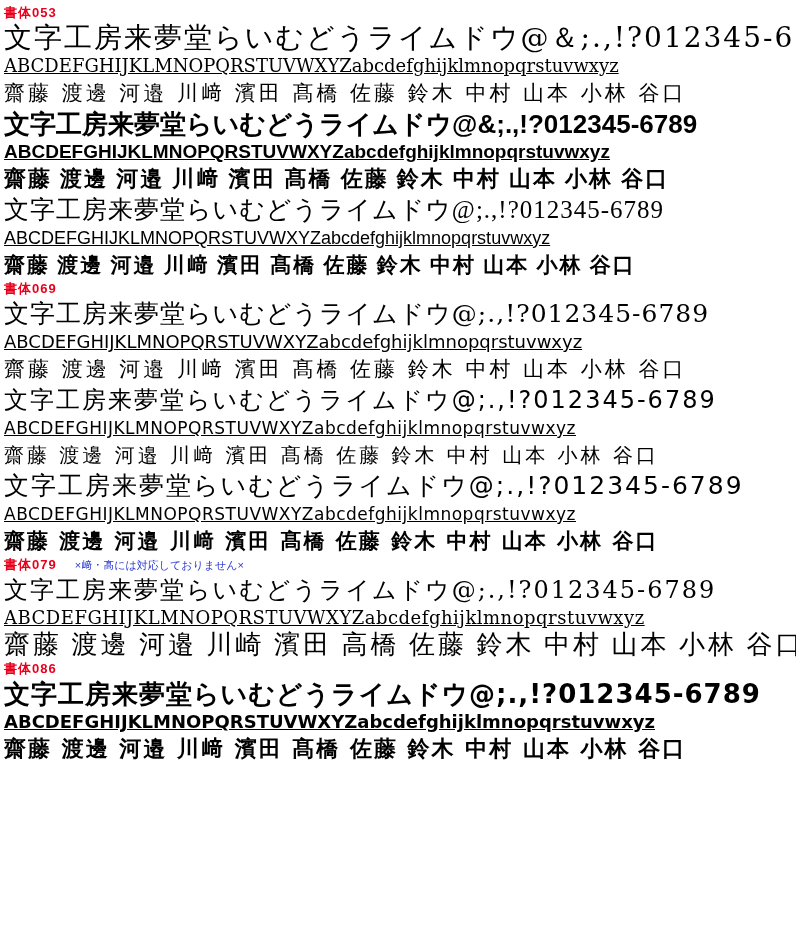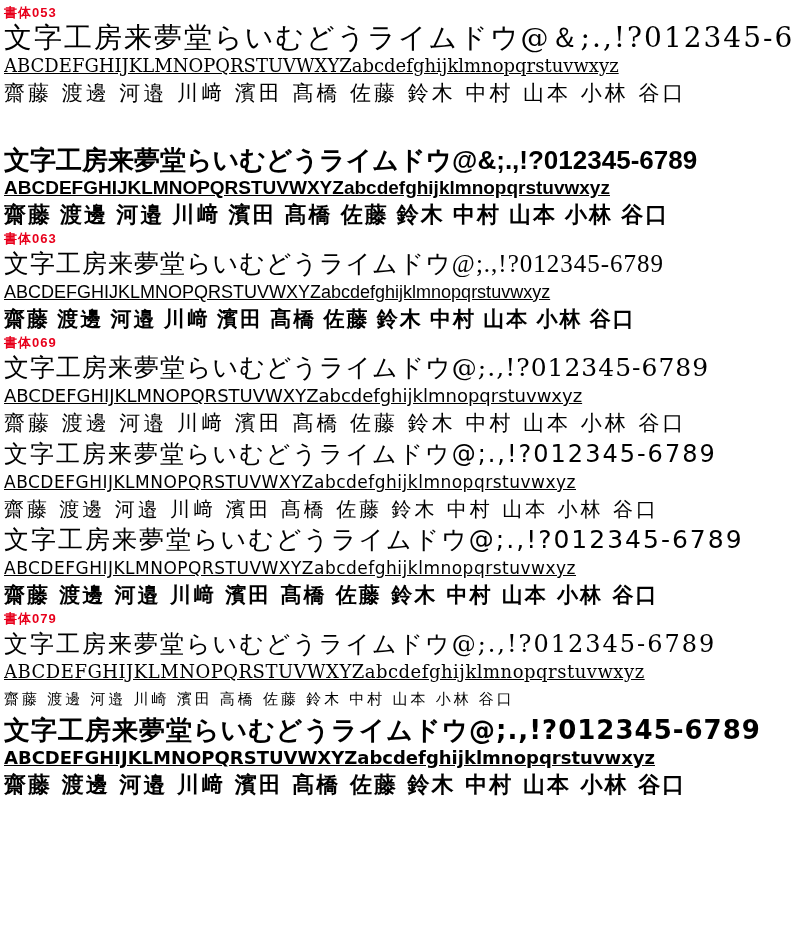--- a/index.html
+++ b/index.html
@@ -68,21 +68,21 @@
     font-size: 22px;
     line-height: 30px;
     letter-spacing: 1px;
   }
 
   
   .v053 .line-jp   { font-family: "DejaVu Serif", serif; font-weight: 400; letter-spacing: 2px; font-size: 28px; }
   .v053 .line-latin{ font-family: "DejaVu Serif", serif; font-weight: 400; font-size: 18px; }
   .v053 .line-names{ font-family: "DejaVu Serif", serif; font-weight: 400; letter-spacing: 3px; font-size: 21px; }
 
-  .v058 .line-jp   { font-family: "Liberation Sans", sans-serif; font-weight: bold; font-size: 26px; letter-spacing: 0px; margin-top: 36px; }
+  .v058 .line-jp   { font-family: "Liberation Sans", sans-serif; font-weight: bold; font-size: 26px; letter-spacing: 0px; }
   .v058 .line-latin{ font-family: "Liberation Sans", sans-serif; font-weight: bold; font-size: 19px; }
   .v058 .line-names{ font-family: "Liberation Sans", sans-serif; font-weight: bold; font-size: 22px; letter-spacing: 2px; }
 
   .v063 .line-jp   { font-family: "Liberation Serif", serif; font-weight: 400; font-size: 25px; letter-spacing: 1px; }
   .v063 .line-latin{ font-family: "Liberation Sans", sans-serif; font-weight: 400; font-size: 18px; }
   .v063 .line-names{ font-family: "Liberation Serif", serif; font-weight: bold; font-size: 21px; letter-spacing: 2px; }
 
   .v069 .line-jp   { font-family: "DejaVu Serif", serif; font-weight: 400; font-size: 25px; letter-spacing: 1px; }
   .v069 .line-latin{ font-family: "DejaVu Sans", sans-serif; font-weight: 400; font-size: 18px; }
   .v069 .line-names{ font-family: "DejaVu Serif", serif; font-weight: 400; font-size: 21px; letter-spacing: 3px; }
@@ -90,21 +90,21 @@
   .v075 .line-jp   { font-family: "DejaVu Sans", sans-serif; font-weight: 400; font-size: 24px; letter-spacing: 2px; }
   .v075 .line-latin{ font-family: "DejaVu Sans", sans-serif; font-weight: 400; font-size: 17px; letter-spacing: 0.5px; }
   .v075 .line-names{ font-family: "DejaVu Sans", sans-serif; font-weight: 400; font-size: 20px; letter-spacing: 3px; }
 
   .v076 .line-jp   { font-family: "DejaVu Sans", sans-serif; font-weight: 400; font-size: 25px; letter-spacing: 2px; }
   .v076 .line-latin{ font-family: "DejaVu Sans", sans-serif; font-weight: 400; font-size: 17px; letter-spacing: 0.5px; }
   .v076 .line-names{ font-family: "DejaVu Sans", sans-serif; font-weight: bold; font-size: 21px; letter-spacing: 2px; }
 
   .v079 .line-jp   { font-family: "DejaVu Serif", serif; font-weight: 400; font-size: 24px; letter-spacing: 2px; }
   .v079 .line-latin{ font-family: "DejaVu Serif", serif; font-weight: 400; font-size: 18px; letter-spacing: 0.5px; }
-  .v079 .line-names{ font-family: Liberation Sans, sans-serif; font-weight: 400; font-size: 15px; letter-spacing: 3px; }
+  .v079 .line-names{ font-family: Liberation Serif, serif; font-weight: 400; font-size: 26px; letter-spacing: 3px; }
 
   .v086 .line-jp   { font-family: "DejaVu Sans", sans-serif; font-weight: bold; font-size: 26px; letter-spacing: 1px; }
   .v086 .line-latin{ font-family: "DejaVu Sans", sans-serif; font-weight: bold; font-size: 18px; }
   .v086 .line-names{ font-family: "DejaVu Sans", sans-serif; font-weight: bold; font-size: 22px; letter-spacing: 2px; }
 </style>
 </head>
 <body>
 
 <div class="sheet">
 
@@ -118,24 +118,20 @@
     <div class="line line-names">齋藤 渡邊 河邉 川﨑 濱田 髙橋 佐藤 鈴木 中村 山本 小林 谷口</div>
   </div>
 
   <div class="specimen v058">
     <div class="line line-jp">文字工房来夢堂らいむどうライムドウ@&amp;;.,!?012345-6789</div>
     <div class="line line-latin">ABCDEFGHIJKLMNOPQRSTUVWXYZabcdefghijklmnopqrstuvwxyz</div>
     <div class="line line-names">齋藤 渡邊 河邉 川﨑 濱田 髙橋 佐藤 鈴木 中村 山本 小林 谷口</div>
   </div>
 
   <div class="specimen v063">
-    <div class="spec-head">
-      <span class="spec-code">書体063</span>
-
-    </div>
     <div class="line line-jp">文字工房来夢堂らいむどうライムドウ@;.,!?012345-6789</div>
     <div class="line line-latin">ABCDEFGHIJKLMNOPQRSTUVWXYZabcdefghijklmnopqrstuvwxyz</div>
     <div class="line line-names">齋藤 渡邊 河邉 川﨑 濱田 髙橋 佐藤 鈴木 中村 山本 小林 谷口</div>
   </div>
 
   <div class="specimen v069">
     <div class="spec-head">
       <span class="spec-code">書体069</span>
 
     </div>
@@ -152,25 +148,30 @@
 
   <div class="specimen v076">
     <div class="line line-jp">文字工房来夢堂らいむどうライムドウ@;.,!?012345-6789</div>
     <div class="line line-latin">ABCDEFGHIJKLMNOPQRSTUVWXYZabcdefghijklmnopqrstuvwxyz</div>
     <div class="line line-names">齋藤 渡邊 河邉 川﨑 濱田 髙橋 佐藤 鈴木 中村 山本 小林 谷口</div>
   </div>
 
   <div class="specimen v079">
     <div class="spec-head">
       <span class="spec-code">書体079</span>
+      <span class="spec-note">×﨑・髙には対応しておりません×</span>
     </div>
     <div class="line line-jp">文字工房来夢堂らいむどうライムドウ@;.,!?012345-6789</div>
     <div class="line line-latin">ABCDEFGHIJKLMNOPQRSTUVWXYZabcdefghijklmnopqrstuvwxyz</div>
     <div class="line line-names">齋藤 渡邊 河邉 川崎 濱田 高橋 佐藤 鈴木 中村 山本 小林 谷口</div>
   </div>
 
   <div class="specimen v086">
+    <div class="spec-head">
+      <span class="spec-code">書体086</span>
+
+    </div>
     <div class="line line-jp">文字工房来夢堂らいむどうライムドウ@;.,!?012345-6789</div>
     <div class="line line-latin">ABCDEFGHIJKLMNOPQRSTUVWXYZabcdefghijklmnopqrstuvwxyz</div>
     <div class="line line-names">齋藤 渡邊 河邉 川﨑 濱田 髙橋 佐藤 鈴木 中村 山本 小林 谷口</div>
   </div>
 
 </div>
 
 </body></html>

